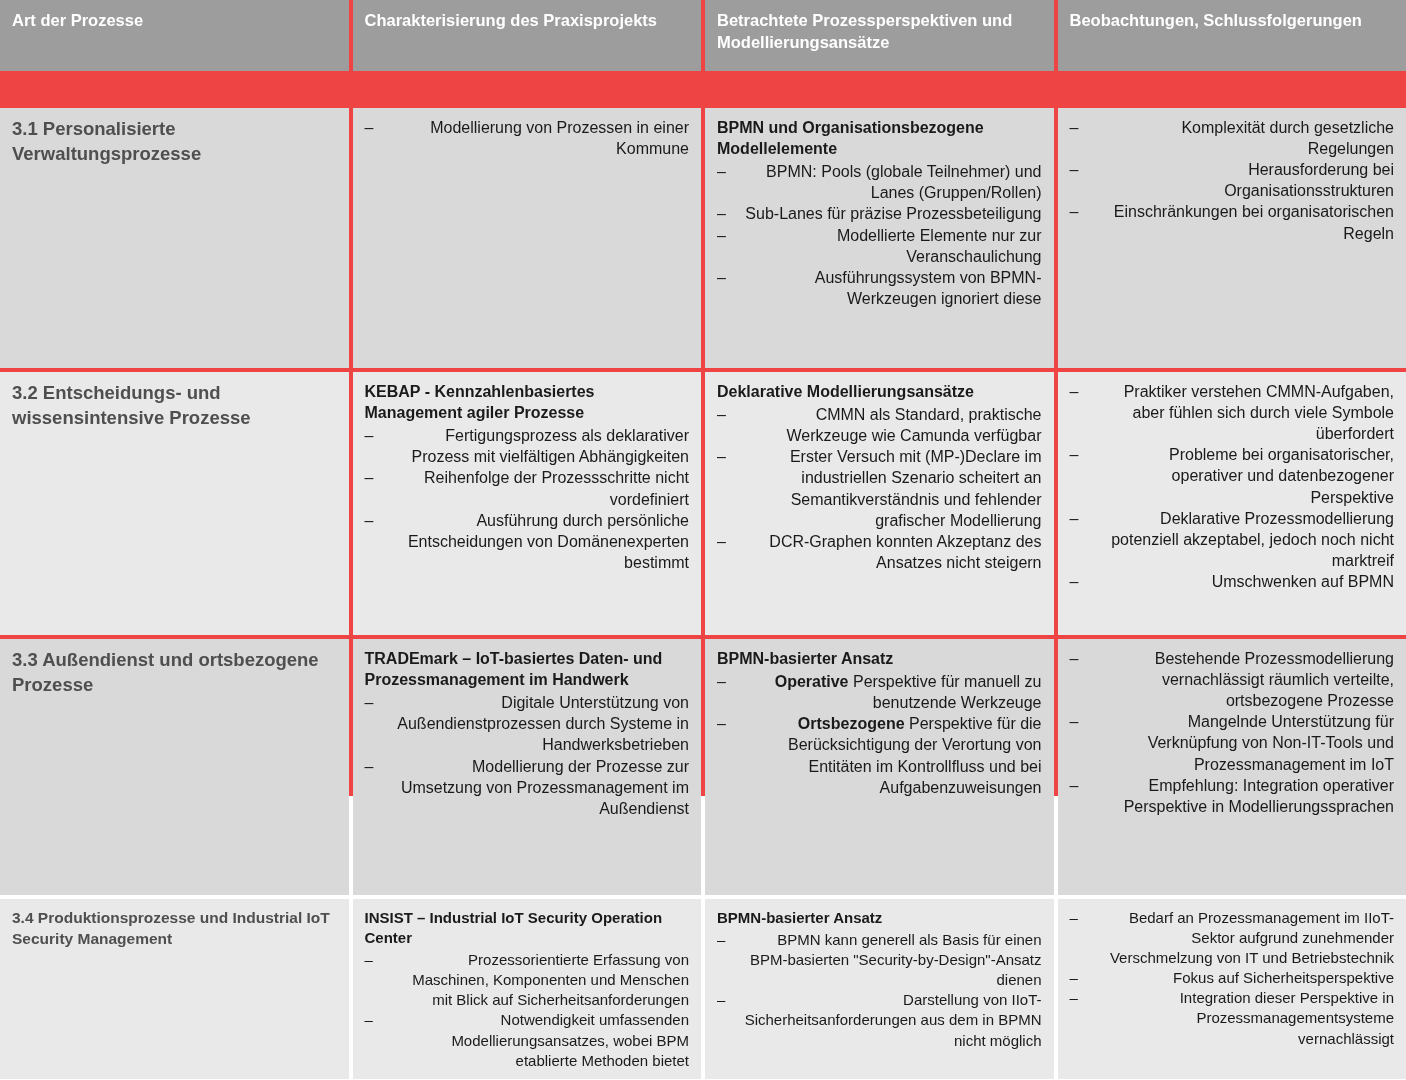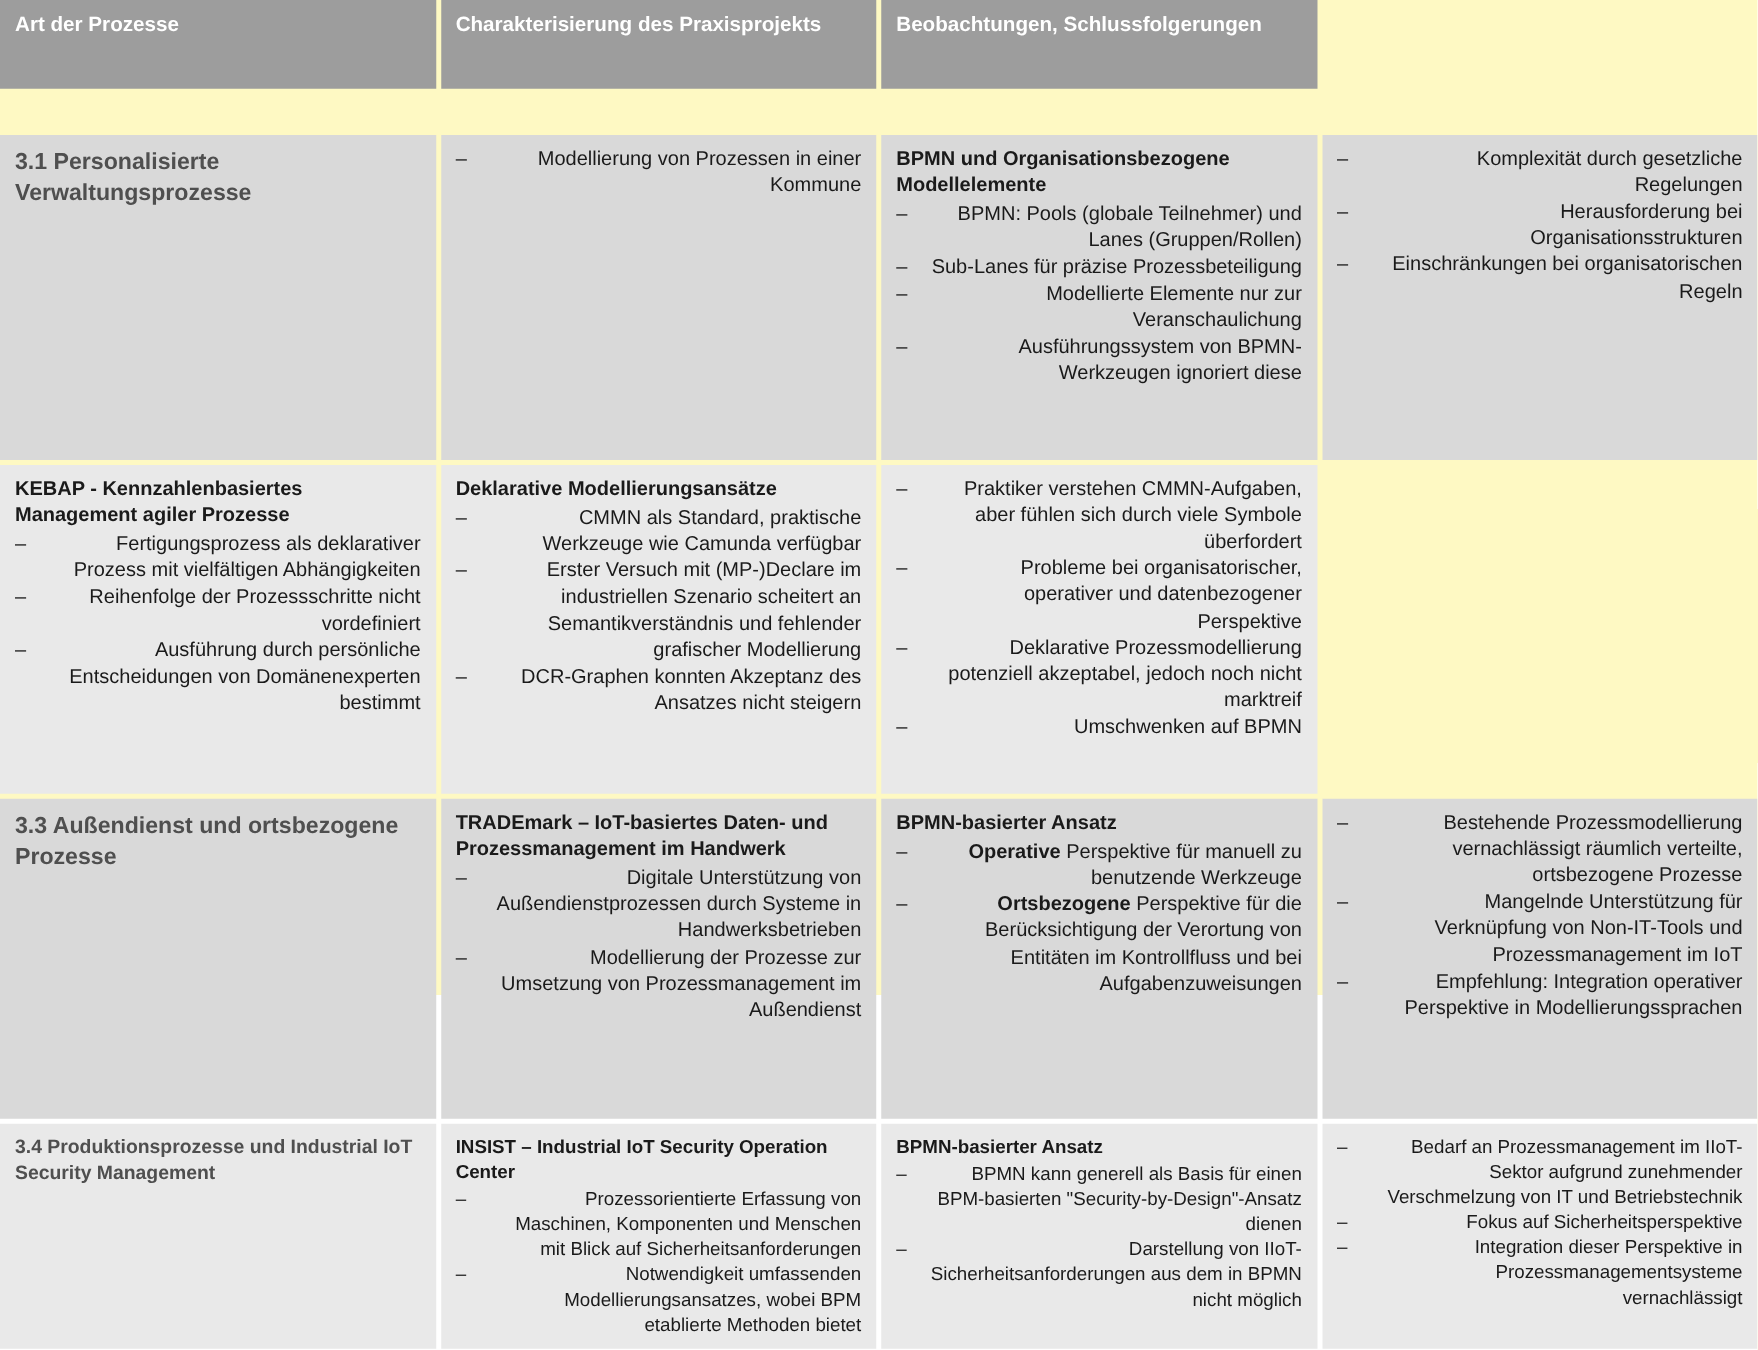--- a/index.html
+++ b/index.html
@@ -1,17 +1,17 @@
 <!DOCTYPE html>
 <html style="--header-bg: #9d9d9d; --row-dark: #d9d9d9; --row-light: #e9e9e9; --category-text: #4f4f4f; --body-text: #1a1a1a;"><head>
 <meta charset="utf-8">
 <style>
   html,body{margin:0;padding:0;background:#ffffff;}
   body{width:1406px;height:1080px;overflow:hidden;font-family:"Liberation Sans",sans-serif;}
-  .summary-table{display:flex;flex-direction:column;width:1406px;height:796px;background:#fef9c3;}
+  .summary-table{display:flex;flex-direction:column;width:1406px;height:796px;background:#ef4444;}
   .header-row{display:grid;grid-template-columns:repeat(4,1fr);gap:4px;flex:0 0 71px;margin-bottom:9px;}
   .hcell{background:var(--header-bg,#9d9d9d);color:#ffffff;font-weight:bold;font-size:16.5px;line-height:1.35;padding:9px 12px;}
   .trow{display:grid;grid-template-columns:repeat(4,1fr);gap:4px;margin-bottom:4px;}
   .row-0{flex:0 0 260px;margin-top:28px;}
   .row-1{flex:0 0 263px;}
   .row-2{flex:0 0 256px;}
   .row-3{flex:1 1 auto;margin-bottom:0;}
   .cell{padding:9px 12px 8px 12px;overflow:hidden;font-size:16px;line-height:1.32;color:var(--body-text,#1a1a1a);}
   .row-dark .cell{background:var(--row-dark,#d9d9d9);}
   .row-light .cell{background:var(--row-light,#e9e9e9);}
@@ -24,20 +24,21 @@
   .bullet-text{flex:1 1 auto;text-align:right;}
   .bold{font-weight:bold;margin-top:20px;}
 </style>
 </head>
 <body>
 
 <div class="summary-table">
   <div class="header-row">
     <div class="hcell">Art der Prozesse</div>
     <div class="hcell">Charakterisierung des Praxisprojekts</div>
+    <div class="hcell">Betrachtete Prozessperspektiven und Modellierungsansätze</div>
     <div class="hcell">Beobachtungen, Schlussfolgerungen</div>
   </div>
 
   <div style="display:contents" id="table-rows"><div class="trow row-0 row-dark">
         <div class="cell cat-cell">3.1 Personalisierte Verwaltungsprozesse</div>
         <div class="cell">
           <div class="bullet-list">
             <div class="bullet-item">
               <span class="bullet-dash">–</span>
               <span class="bullet-text">Modellierung von Prozessen in einer Kommune</span>
@@ -75,20 +76,21 @@
               <span class="bullet-dash">–</span>
               <span class="bullet-text">Herausforderung bei Organisationsstrukturen</span>
             </div>
             <div class="bullet-item">
               <span class="bullet-dash">–</span>
               <span class="bullet-text">Einschränkungen bei organisatorischen Regeln</span>
             </div>
           </div>
         </div>
       </div><div class="trow row-1 row-light">
+        <div class="cell cat-cell">3.2 Entscheidungs- und wissensintensive Prozesse</div>
         <div class="cell">
           <div class="cell-title">KEBAP - Kennzahlenbasiertes Management agiler Prozesse</div>
           <div class="bullet-list">
             <div class="bullet-item">
               <span class="bullet-dash">–</span>
               <span class="bullet-text">Fertigungsprozess als deklarativer Prozess mit vielfältigen Abhängigkeiten</span>
             </div>
             <div class="bullet-item">
               <span class="bullet-dash">–</span>
               <span class="bullet-text">Reihenfolge der Prozessschritte nicht vordefiniert</span>

